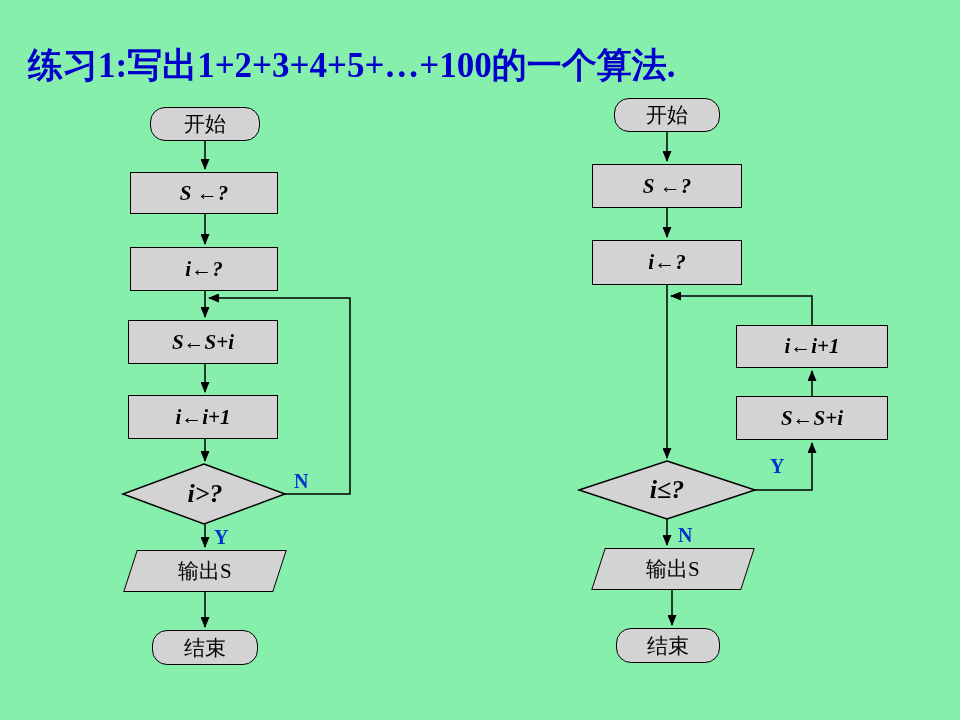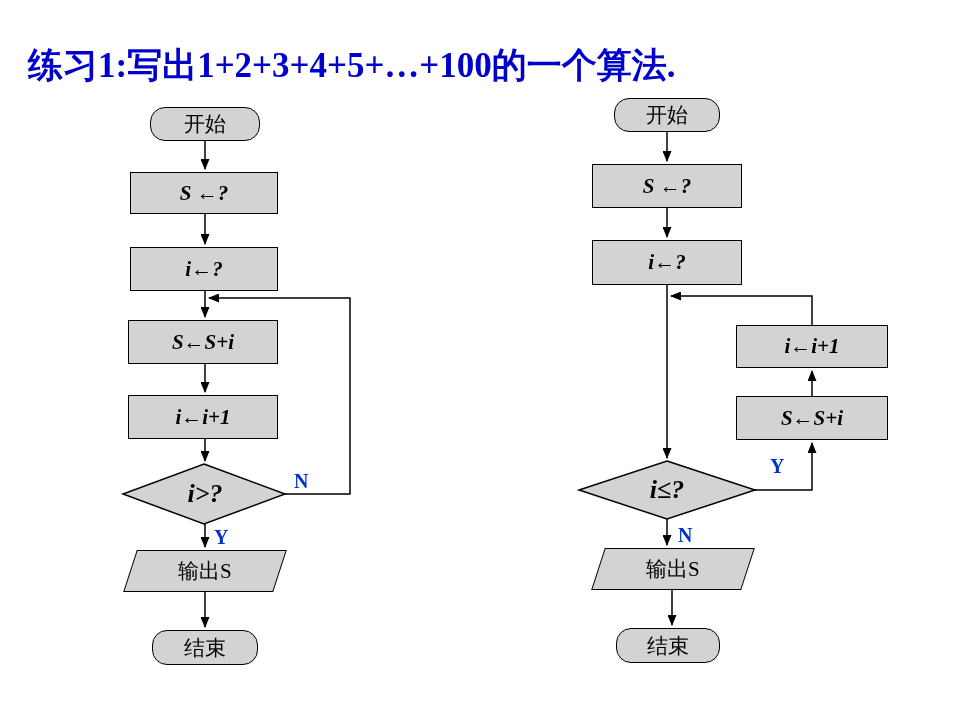--- a/index.html
+++ b/index.html
@@ -1,16 +1,16 @@
 <!DOCTYPE html>
 <html><head>
 <meta charset="utf-8">
 <style>
   html,body{margin:0;padding:0;background:#d3d3d3;}
-  .slide{position:relative;width:960px;height:720px;background:#ffffff;overflow:hidden;
+  .slide{position:relative;width:960px;height:720px;background:#86efac;overflow:hidden;
          font-family:"Liberation Serif","DejaVu Serif",serif;}
   .title{position:absolute;left:28px;top:42px;font-size:35px;font-weight:bold;color:#0000cc;white-space:nowrap;}
   svg.connectors{position:absolute;left:0;top:0;}
   .node{position:absolute;box-sizing:border-box;border:1.5px solid #000;
         display:flex;align-items:center;justify-content:center;color:#000;background:#d3d3d3;}
   .terminal{border-radius:15px;font-size:21px;}
   .process{font-size:21px;font-weight:bold;font-style:italic;}
   .io{transform:skewX(-18deg);font-size:21px;}
   .io-inner{display:block;transform:skewX(18deg);}
   .decision-text{position:absolute;display:flex;align-items:center;justify-content:center;

